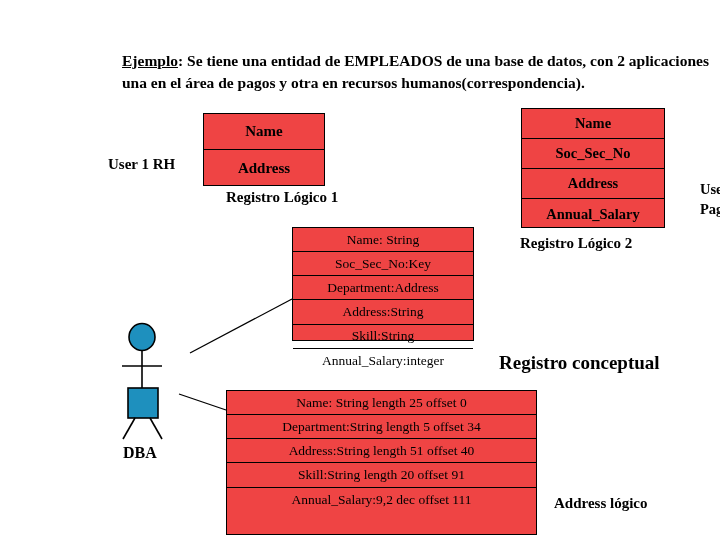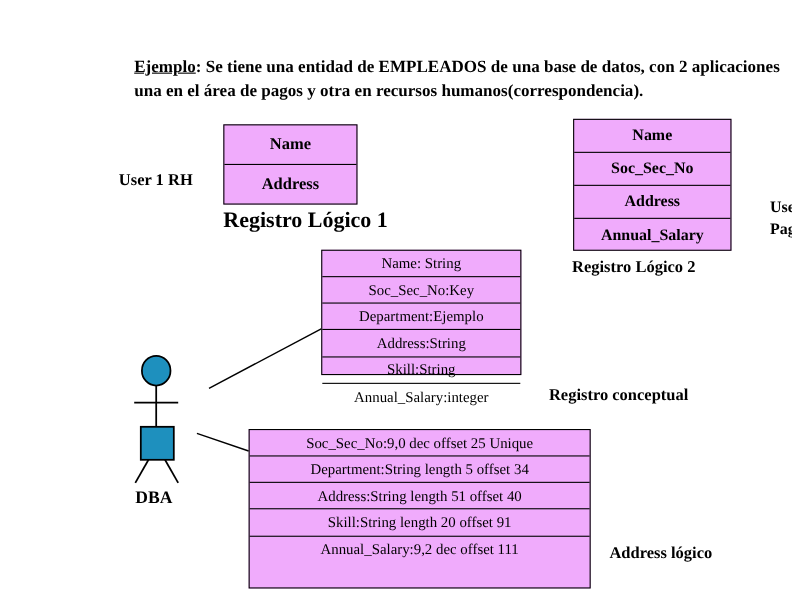--- a/index.html
+++ b/index.html
@@ -35,21 +35,21 @@
     line-height: 22px;
     letter-spacing: 0px;
   }
   .heading .kw { text-decoration: underline; }
 
   
   .tbl {
     position: absolute;
     border: 1.5px solid #000;
     box-sizing: border-box;
-    background: #f0abfc;
+    background: #ef4444;
   }
   .tbl .row {
     border-bottom: 1.5px solid #000;
     box-sizing: border-box;
     display: flex;
     align-items: center;
     justify-content: center;
     text-align: center;
     white-space: nowrap;
   }
@@ -101,36 +101,36 @@
   .label {
     position: absolute;
     white-space: nowrap;
     font-weight: bold;
   }
   #label-user1 {
     left: 68px; top: 156px;
     font-size: 15px;
   }
   #label-caption-1 {
-    left: 163px; top: 189px;
-    font-size: 20px;
+    left: 186px; top: 189px;
+    font-size: 15px;
   }
   #label-user2 {
     left: 660px; top: 179px;
     font-size: 14.5px;
     line-height: 20px;
     font-weight: bold;
   }
   #label-caption-2 {
     left: 480px; top: 235px;
     font-size: 15px;
   }
   #label-caption-conceptual {
     left: 459px; top: 352px;
-    font-size: 15px;
+    font-size: 19px;
   }
   #label-caption-physical {
     left: 514px; top: 495px;
     font-size: 15px;
   }
   #label-dba {
     left: 83px; top: 444px;
     font-size: 16px;
   }
 
@@ -175,29 +175,29 @@
   </div>
   <div class="label" id="label-caption-2">Registro Lógico 2</div>
   <div class="label" id="label-user2">
     <span>User 2</span><br>
     <span>Pagos</span>
   </div>
 
   <div class="tbl" id="tbl-conceptual">
     <div class="row">Name: String</div>
     <div class="row">Soc_Sec_No:Key</div>
-    <div class="row">Department:Ejemplo</div>
+    <div class="row">Department:Address</div>
     <div class="row">Address:String</div>
     <div class="row">Skill:String</div>
     <div class="row">Annual_Salary:integer</div>
   </div>
   <div class="label" id="label-caption-conceptual">Registro conceptual</div>
 
   <div class="tbl" id="tbl-physical">
-    <div class="row">Soc_Sec_No:9,0 dec offset 25 Unique</div>
+    <div class="row">Name: String length 25 offset 0</div>
     <div class="row">Department:String length 5 offset 34</div>
     <div class="row">Address:String length 51 offset 40</div>
     <div class="row">Skill:String length 20 offset 91</div>
     <div class="row">Annual_Salary:9,2 dec offset 111</div>
   </div>
   <div class="label" id="label-caption-physical">Address lógico</div>
 
   <svg class="figure" viewBox="0 0 110 125">
     <ellipse id="actor-head" cx="42" cy="22" rx="13" ry="13.5" fill="#1E90BE" stroke="#000000" stroke-width="1.6"></ellipse>
     <line x1="42" y1="35.5" x2="42" y2="73" stroke="#000000" stroke-width="1.6"></line>

